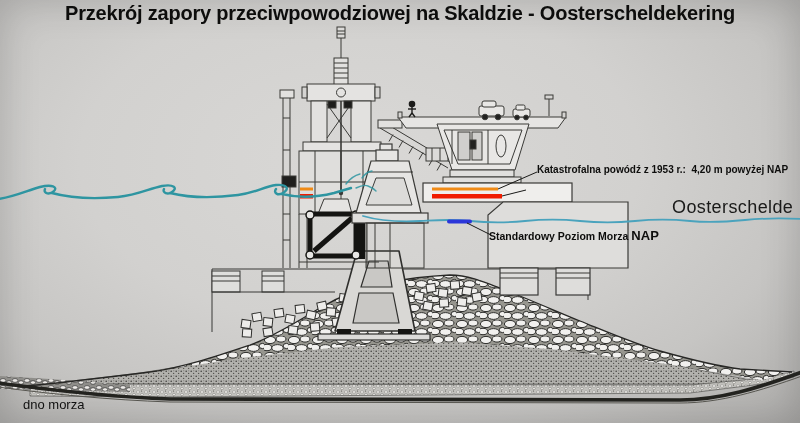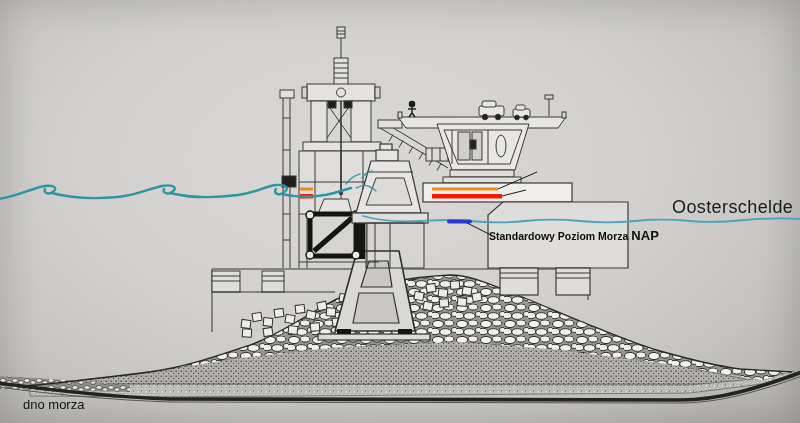--- a/index.html
+++ b/index.html
@@ -290,22 +290,24 @@
        S 615,223 635,221 S 670,219 690,221 S 725,222 745,220 S 780,218 802,219" fill="none" stroke-width="1.8" stroke-linecap="round" stroke="#4aa3bd"></path>
   <rect x="447" y="219.5" width="25" height="4" rx="2" fill="#2b36d9"></rect>
 
   <g stroke="#1a1a18" stroke-width="1" fill="none">
     <line x1="537" y1="172" x2="498" y2="189"></line>
     <line x1="526" y1="190" x2="502" y2="196"></line>
     <line x1="491" y1="235" x2="467" y2="223"></line>
   </g>
 </svg>
 
-
-
+<div class="lbl title">Przekrój zapory przeciwpowodziowej na Skaldzie - Oosterscheldekering</div>
+
+
+<div class="lbl small-label" style="left:537px;top:164px;">Katastrofalna powódź z 1953 r.:  4,20 m powyżej NAP</div>
 
 
 <div class="lbl small-label" style="left:489px;top:228px;font-size:10.5px;"><span>Standardowy Poziom Morza</span> <span class="nap-strong">NAP</span></div>
 
 <div class="lbl oos-label" style="left:672px;top:197px;">Oosterschelde</div>
 
 <div class="lbl dno-label" style="left:23px;top:397px;">dno morza</div>
 
 </div>
 

